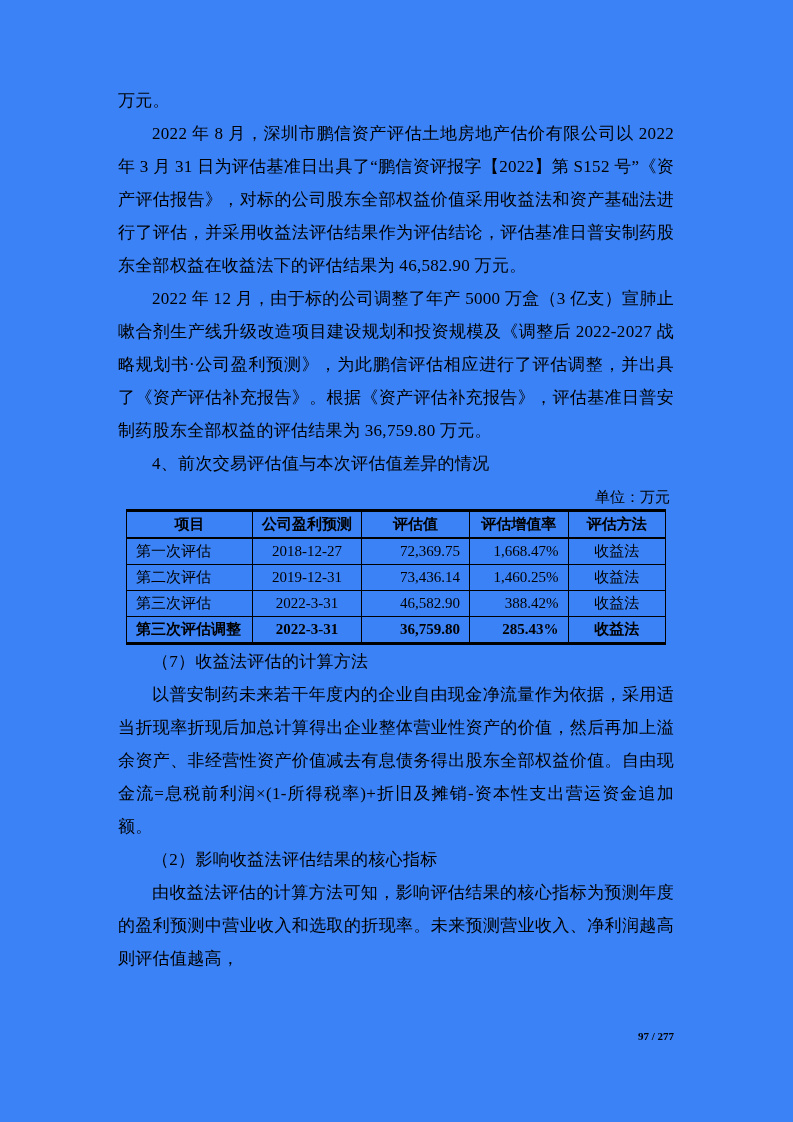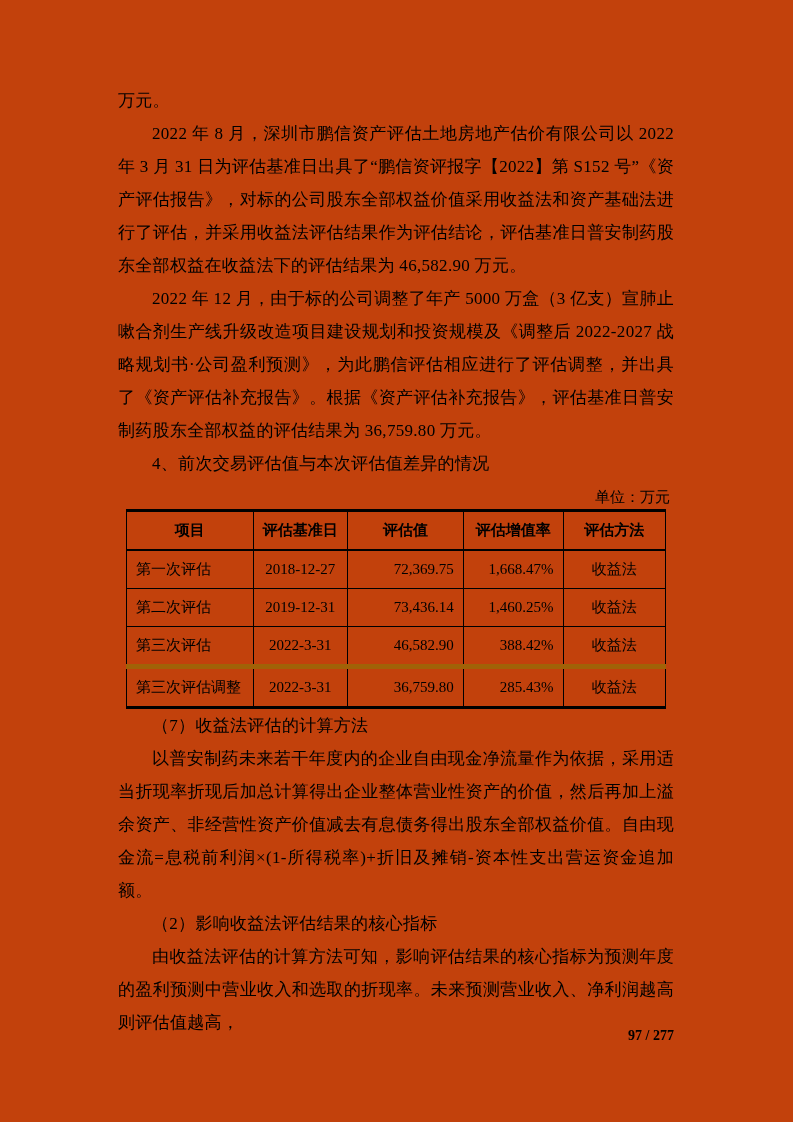--- a/index.html
+++ b/index.html
@@ -4,21 +4,21 @@
 <style>
   html, body {
     margin: 0;
     padding: 0;
     background: #ffffff;
   }
   .page {
     position: relative;
     width: 793px;
     height: 1122px;
-    background: #c2410c;
+    background: #3b82f6;
     font-family: "Liberation Serif", "DejaVu Serif", serif;
     color: #000000;
     overflow: hidden;
   }
   .content {
     position: absolute;
     left: 118px;
     top: 84px;
     width: 556px;
   }
@@ -49,54 +49,54 @@
     border-collapse: collapse;
     border-top: 3px solid #000;
     border-bottom: 3px solid #000;
     border-left: 1px solid #000;
     border-right: 1px solid #000;
     font-size: 15px;
   }
   table.val-table th, table.val-table td {
     border: 1px solid #000;
     height: 25px;
-    padding: 6px 9px;
+    padding: 0 9px;
     font-weight: normal;
     white-space: nowrap;
   }
   table.val-table th {
     font-weight: 700;
     text-align: center;
     border-bottom: 2px solid #000;
   }
   table.val-table col.col-item   { width: 23.5%; }
   table.val-table col.col-date   { width: 17.5%; }
   table.val-table col.col-value  { width: 21.5%; }
   table.val-table col.col-rate   { width: 18.5%; }
   table.val-table col.col-method { width: 19.0%; }
   td.c-item   { text-align: left; }
   td.c-date   { text-align: center; }
   td.c-value  { text-align: right; }
   td.c-rate   { text-align: right; }
   td.c-method { text-align: center; }
   tr.row-adjust td {
-    font-weight: 400;
-    border-top: 5px solid #a16207;
+    font-weight: 700;
+    border-top: 1px solid #a16207;
     margin-left: 28px;
   }
   .h5  { margin-top: 6px; }
   .s1  { margin-top: 8px; }
   .p3  { margin-top: 8px; }
   .s2  { margin-top: 6px; }
   .p4  { margin-top: 8px; }
   .footer {
     position: absolute;
     top: 1028px;
     right: 119px;
-    font-size: 14px;
+    font-size: 11px;
     font-weight: 700;
     line-height: 16px;
   }
 </style>
 </head>
 <body>
 
 <div class="page">
   <div class="content">
 
@@ -115,21 +115,21 @@
       <colgroup>
         <col class="col-item">
           <col class="col-date">
           <col class="col-value">
           <col class="col-rate">
           <col class="col-method">
       </colgroup>
       <thead>
         <tr>
           <th>项目</th>
-          <th>评估基准日</th>
+          <th>公司盈利预测</th>
           <th>评估值</th>
           <th>评估增值率</th>
           <th>评估方法</th>
         </tr>
       </thead>
       <tbody>
         <tr>
           <td class="c-item">第一次评估</td>
           <td class="c-date">2018-12-27</td>
           <td class="c-value">72,369.75</td>

